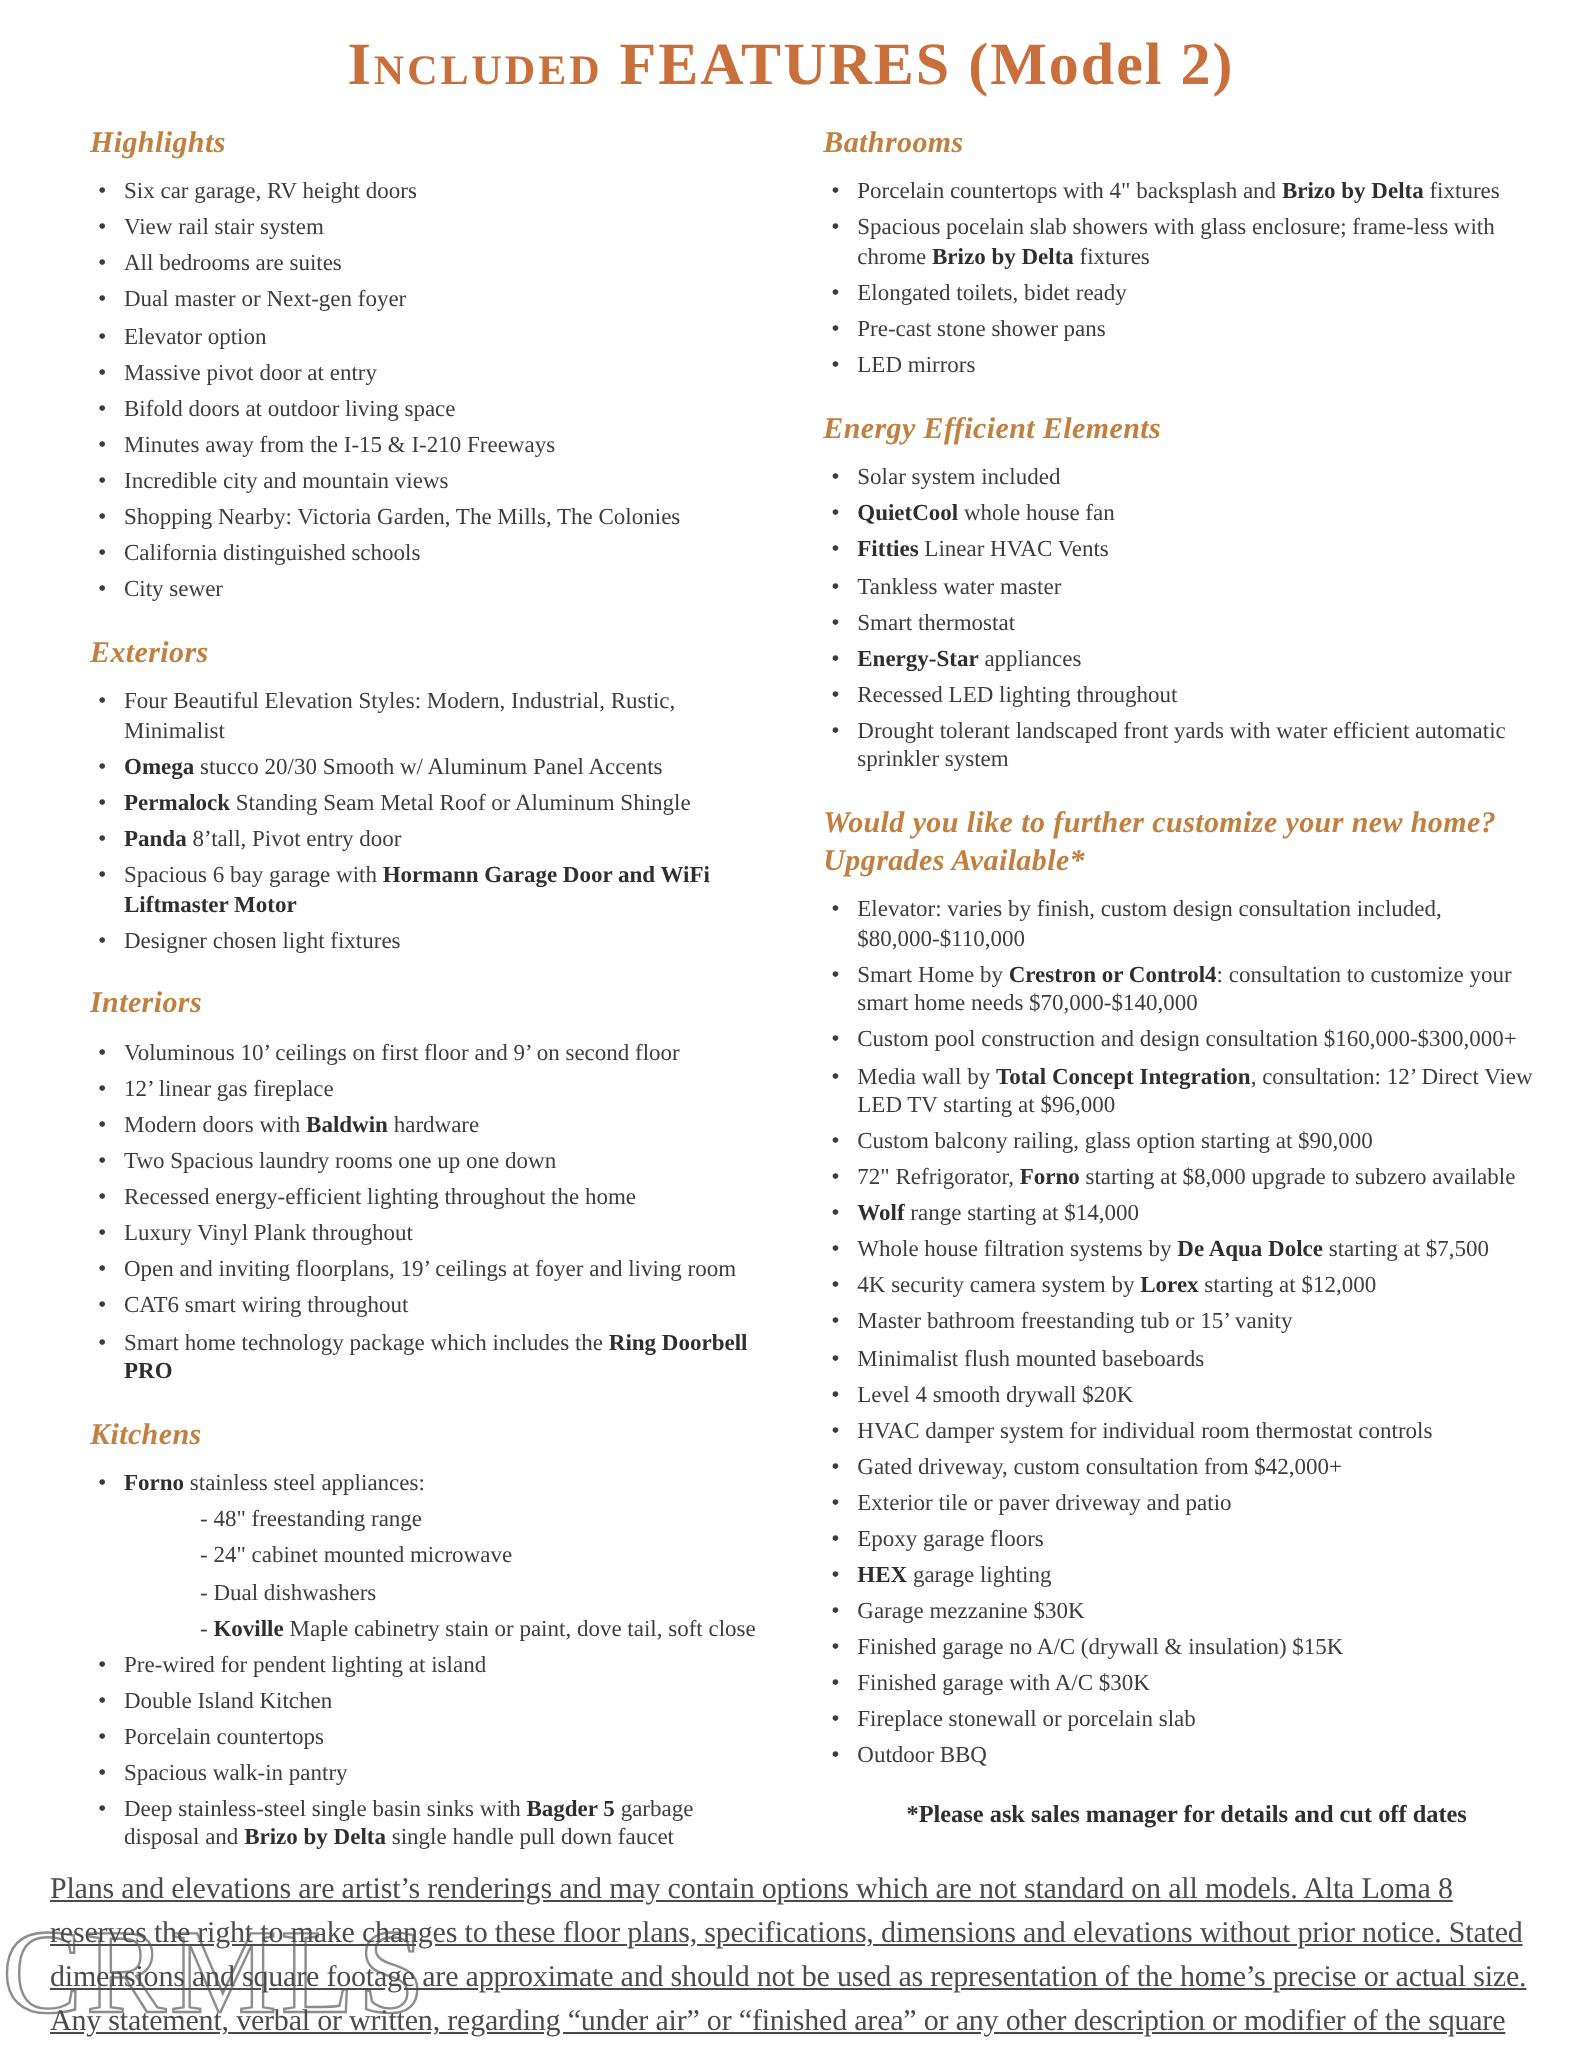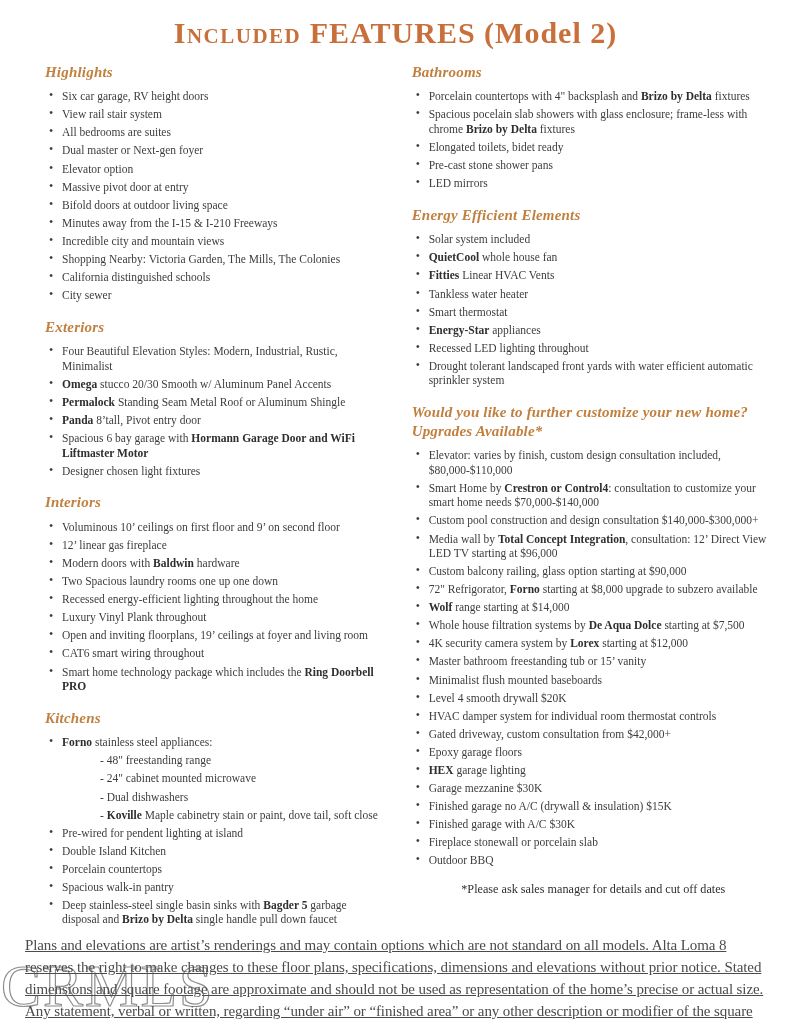--- a/index.html
+++ b/index.html
@@ -76,21 +76,21 @@
     font-size: 12px;
     color: #3d3d3d;
   }
   ul.bullets li b { color: #2f2f2f; }
 
   .subs { padding-left: 38px; }
   .sub { font-size: 11.5px; line-height: 1.26; margin-top: 3.6px; }
 
   .footnote {
     text-align: center;
-    font-weight: normal;
+    font-weight: bold;
     font-size: 12.2px;
     margin-top: 14px;
     color: #2f2f2f;
   }
 
   
   .disclaimer {
     position: absolute;
     top: 934px;
     left: 25px;
@@ -198,45 +198,46 @@
               <li>Pre-cast stone shower pans</li>
               <li>LED mirrors</li>
             </ul>
           </section>
           <section class="section">
             <h2 class="heading">Energy Efficient Elements</h2>
             <ul class="bullets">
               <li>Solar system included</li>
               <li><b>QuietCool</b> whole house fan</li>
               <li><b>Fitties</b> Linear HVAC Vents</li>
-              <li>Tankless water heater</li>
+              <li>Tankless water master</li>
               <li>Smart thermostat</li>
               <li><b>Energy-Star</b> appliances</li>
               <li>Recessed LED lighting throughout</li>
               <li>Drought tolerant landscaped front yards with water efficient automatic sprinkler system</li>
             </ul>
           </section>
           <section class="section">
             <h2 class="heading">Would you like to further customize your new home?
 Upgrades Available*</h2>
             <ul class="bullets">
               <li>Elevator: varies by finish, custom design consultation included, $80,000-$110,000</li>
               <li>Smart Home by <b>Crestron or Control4</b>: consultation to customize your smart home needs $70,000-$140,000</li>
-              <li>Custom pool construction and design consultation $140,000-$300,000+</li>
+              <li>Custom pool construction and design consultation $160,000-$300,000+</li>
               <li>Media wall by <b>Total Concept Integration</b>, consultation: 12’ Direct View LED TV starting at $96,000</li>
               <li>Custom balcony railing, glass option starting at $90,000</li>
               <li>72" Refrigorator, <b>Forno</b> starting at $8,000 upgrade to subzero available</li>
               <li><b>Wolf</b> range starting at $14,000</li>
               <li>Whole house filtration systems by <b>De Aqua Dolce</b> starting at $7,500</li>
               <li>4K security camera system by <b>Lorex</b> starting at $12,000</li>
               <li>Master bathroom freestanding tub or 15’ vanity</li>
               <li>Minimalist flush mounted baseboards</li>
               <li>Level 4 smooth drywall $20K</li>
               <li>HVAC damper system for individual room thermostat controls</li>
               <li>Gated driveway, custom consultation from $42,000+</li>
+              <li>Exterior tile or paver driveway and patio</li>
               <li>Epoxy garage floors</li>
               <li><b>HEX</b> garage lighting</li>
               <li>Garage mezzanine $30K</li>
               <li>Finished garage no A/C (drywall &amp; insulation) $15K</li>
               <li>Finished garage with A/C $30K</li>
               <li>Fireplace stonewall or porcelain slab</li>
               <li>Outdoor BBQ</li>
             </ul>
           </section>
         </div>

